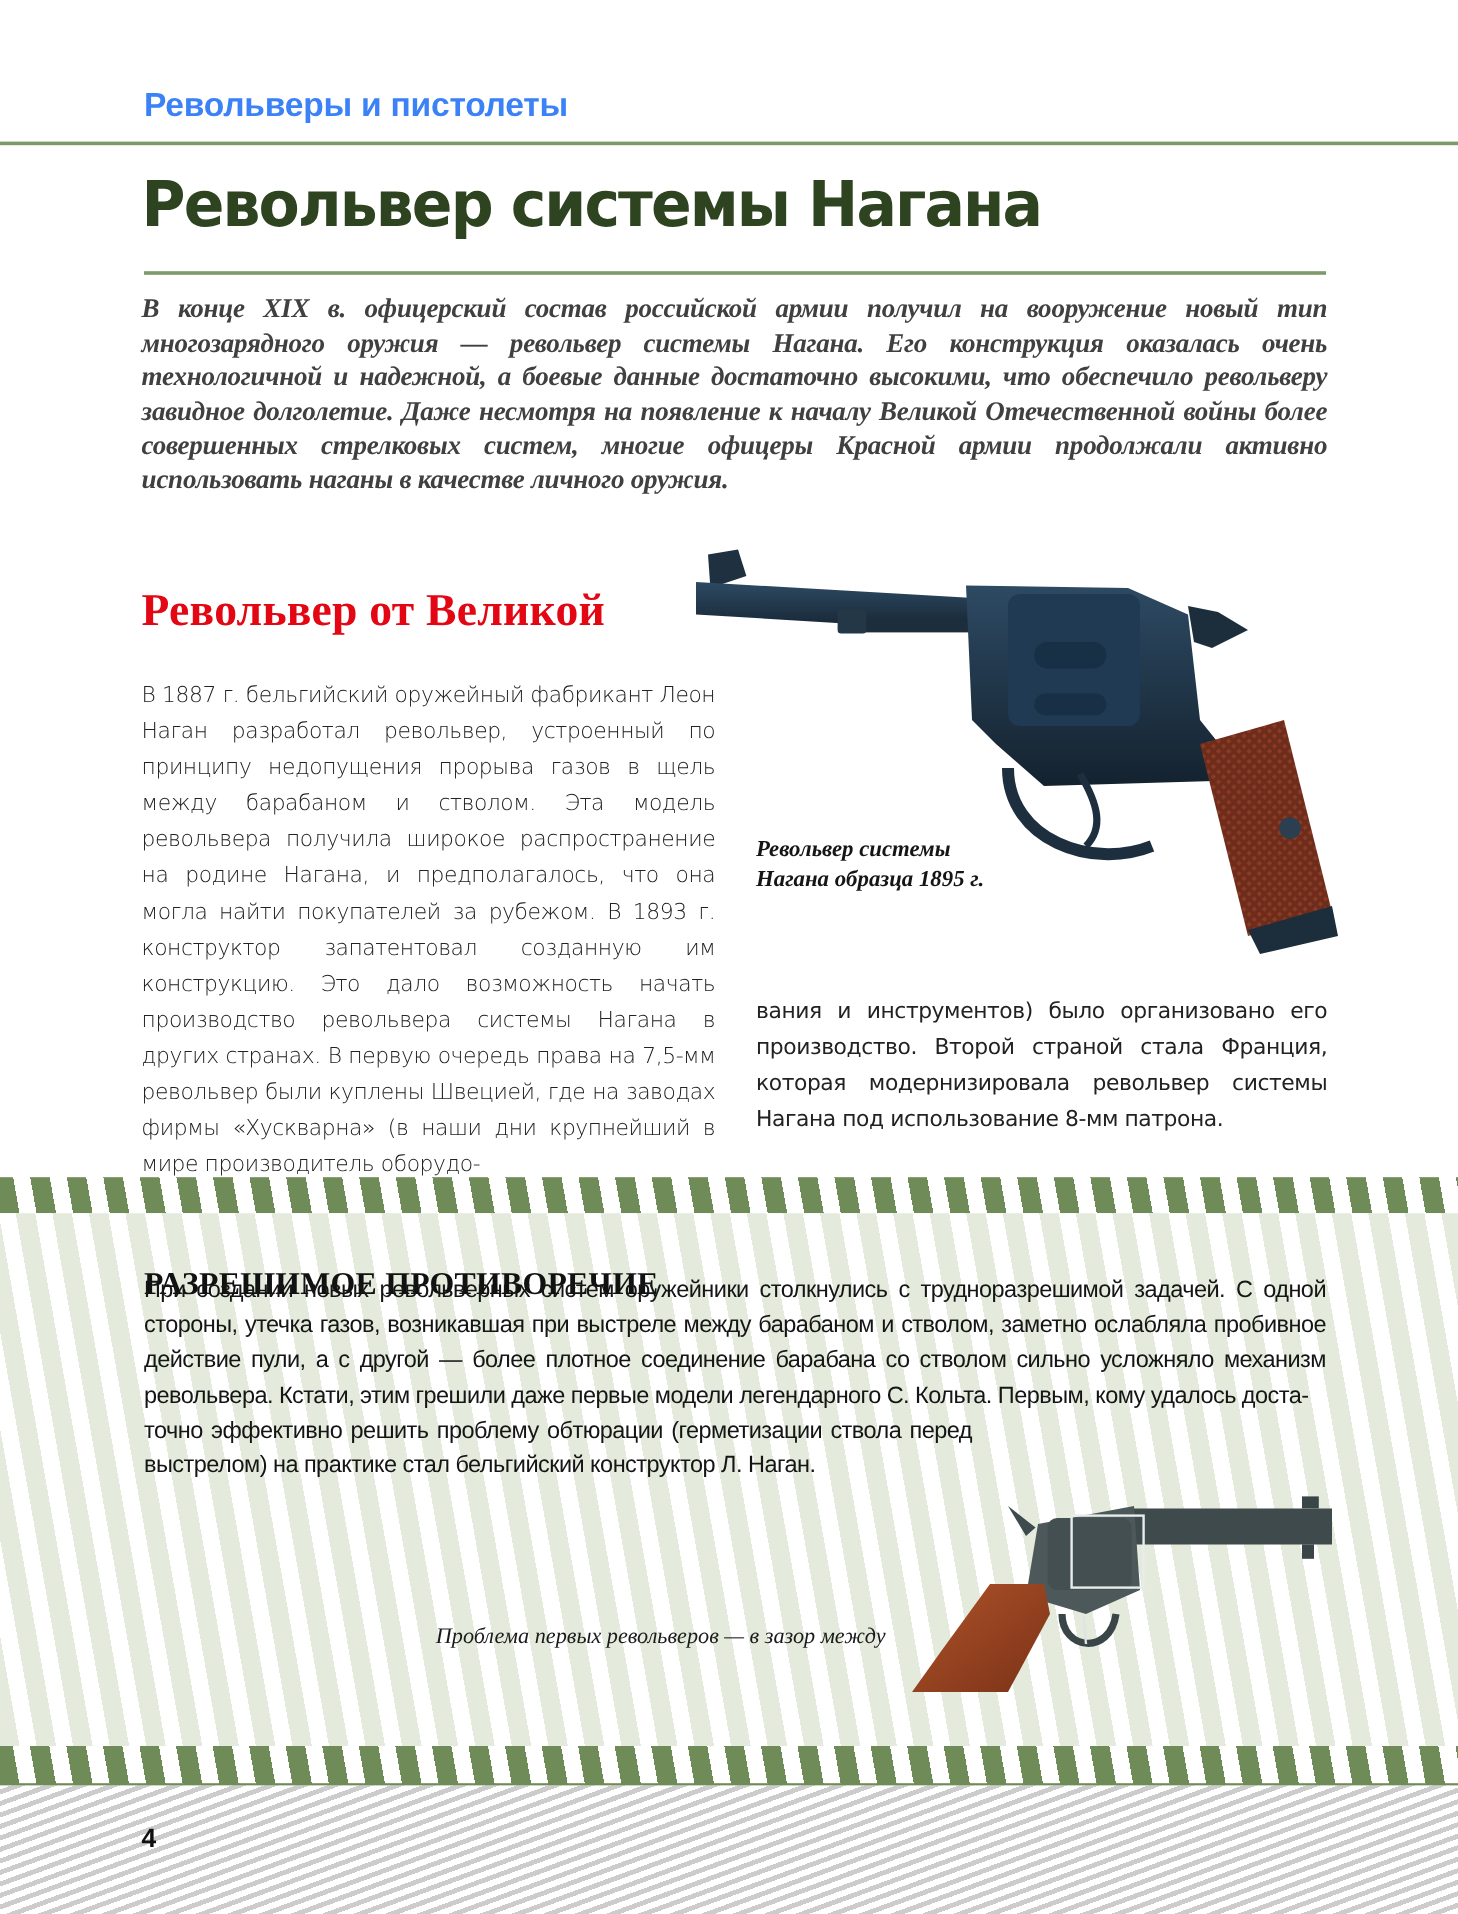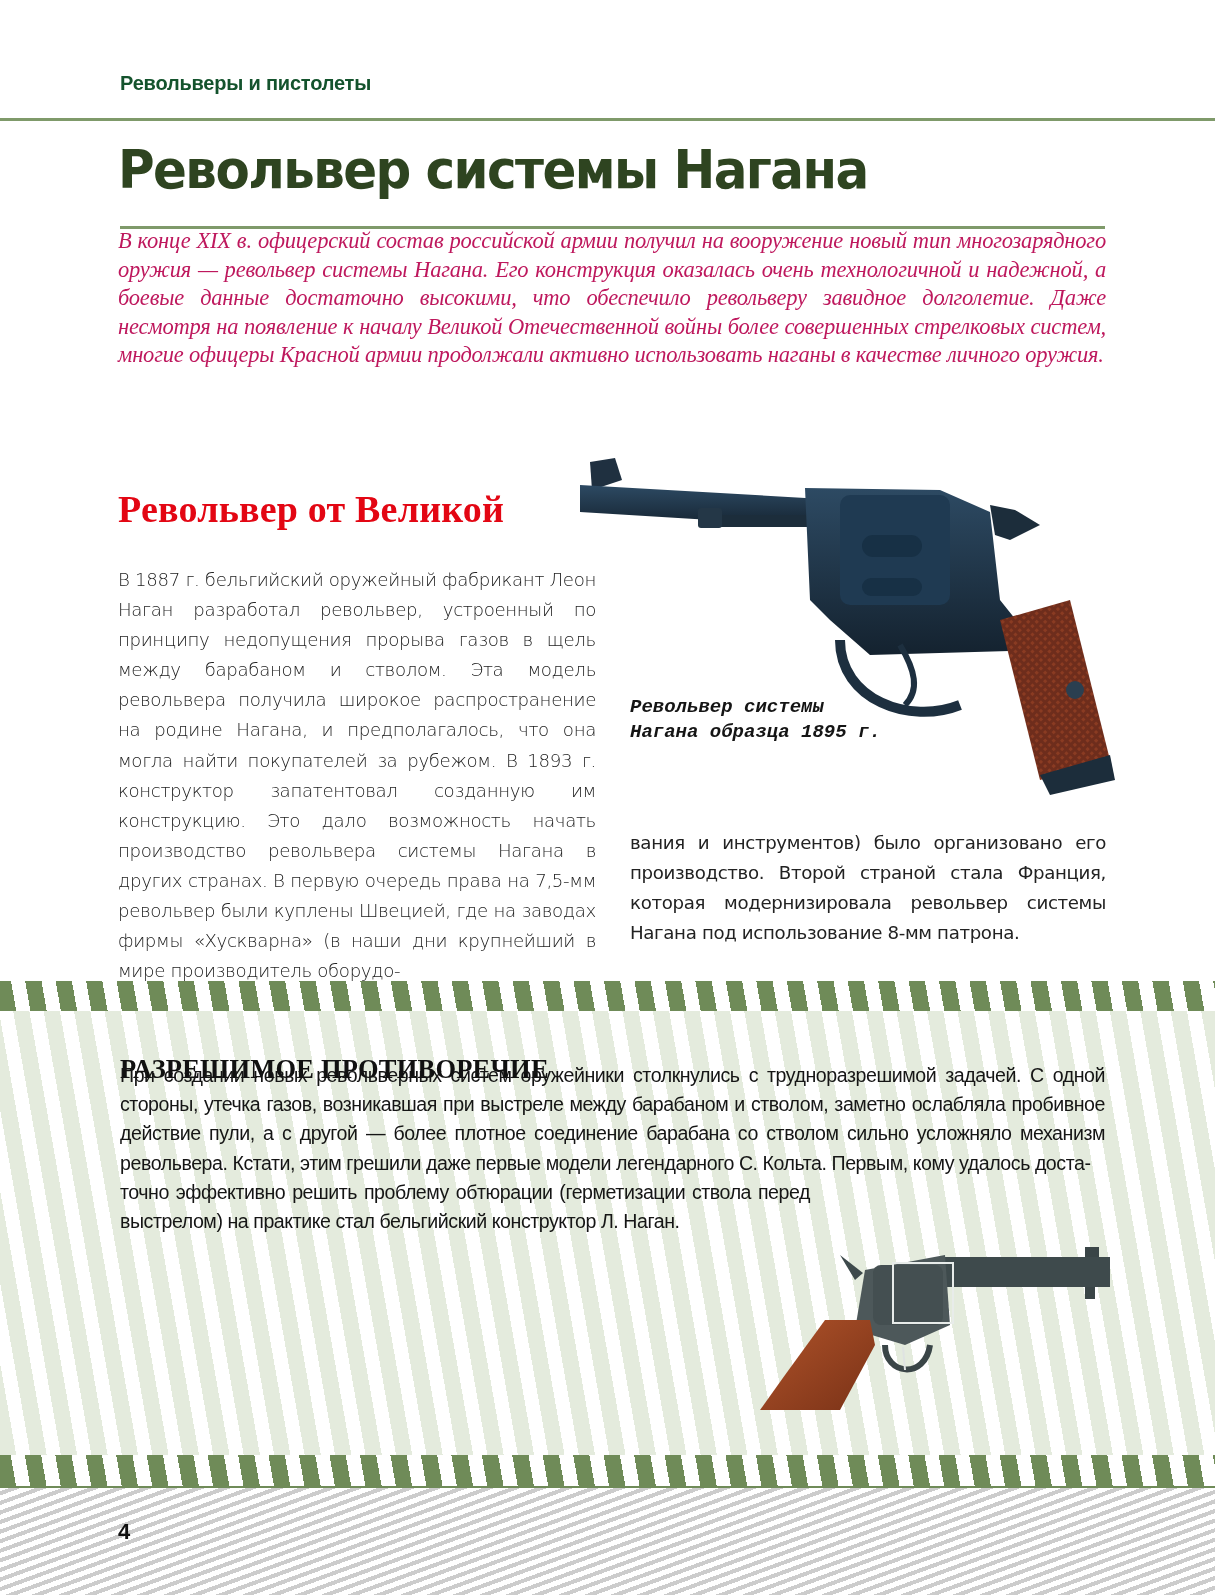--- a/index.html
+++ b/index.html
@@ -1,30 +1,30 @@
 <!DOCTYPE html>
 <html><head>
 <meta charset="utf-8">
 <style>
   * { box-sizing: border-box; margin: 0; padding: 0; }
   html, body { width: 1215px; height: 1595px; background: #ffffff; overflow: hidden; }
   body { position: relative; font-family: "DejaVu Sans", sans-serif; color: #1a1a1a; }
 
-  .running-head { position: absolute; left: 120px; top: 72px; font-family: "Liberation Sans", sans-serif; font-weight: bold; font-size: 20px; color: #14532d; letter-spacing: -0.2px; }
+  .running-head { position: absolute; left: 120px; top: 72px; font-family: "Liberation Sans", sans-serif; font-weight: bold; font-size: 28px; color: #3b82f6; letter-spacing: -0.2px; }
   .rule-top { position: absolute; left: 0; top: 118px; width: 1215px; height: 3px; background: #7f9a6a; }
   .page-title { position: absolute; left: 118px; top: 140px; font-family: "DejaVu Sans", sans-serif; font-weight: bold; font-size: 50px; color: #2e4420; letter-spacing: -1.6px; transform: scaleY(1.05); transform-origin: left top; }
   .rule-title { position: absolute; left: 120px; top: 226px; width: 985px; height: 3px; background: #7f9a6a; }
 
-  .lead { position: absolute; left: 118px; top: 227px; width: 988px; font-family: "Liberation Serif", serif; font-style: italic; font-weight: normal; font-size: 22.5px; line-height: 28.5px; text-align: justify; color: #be185d; letter-spacing: -0.2px; }
+  .lead { position: absolute; left: 118px; top: 243px; width: 988px; font-family: "Liberation Serif", serif; font-style: italic; font-weight: bold; font-size: 22.5px; line-height: 28.5px; text-align: justify; color: #404040; letter-spacing: -0.2px; }
 
   .section-title { position: absolute; left: 118px; top: 487px; font-family: "Liberation Serif", serif; font-weight: bold; font-size: 38px; color: #e30613; letter-spacing: 0.2px; }
   .body-col { position: absolute; left: 118px; top: 536px; width: 478px; font-family: "DejaVu Sans", sans-serif; font-size: 18.2px; line-height: 30.1px; color: #222; text-align: justify; letter-spacing: -0.35px; font-weight: 300; margin-top: 29px; }
   .body-col2 { position: absolute; left: 630px; top: 828px; width: 476px; font-family: "DejaVu Sans", sans-serif; font-size: 18.2px; line-height: 30.1px; color: #222; text-align: justify; letter-spacing: -0.35px; }
 
-  .caption1 { position: absolute; left: 630px; top: 695px; font-family: Liberation Mono, monospace; font-style: italic; font-weight: bold; font-size: 19px; line-height: 25px; color: #151515; }
+  .caption1 { position: absolute; left: 630px; top: 695px; font-family: Liberation Serif, serif; font-style: italic; font-weight: bold; font-size: 19px; line-height: 25px; color: #151515; }
 
   .gun1 { position: absolute; left: 570px; top: 450px; width: 560px; height: 360px; }
   .gun2 { position: absolute; left: 745px; top: 1225px; width: 375px; height: 185px; }
 
   
   .stripe-band-top { position: absolute; left: 0; top: 981px; width: 1215px; height: 30px;
     background: repeating-linear-gradient(80deg, #6f8b58 0px, #6f8b58 16px, #ffffff 16px, #ffffff 30px); }
   .panel { position: absolute; left: 0; top: 1011px; width: 1215px; height: 444px;
     background: repeating-linear-gradient(80deg, #e4ebdd 0px, #e4ebdd 16px, #ffffff 16px, #ffffff 30px); }
   .stripe-band-bottom { position: absolute; left: 0; top: 1455px; width: 1215px; height: 32px;
@@ -125,15 +125,16 @@
 
   <path d="M95 30 L118 48 L110 55 Z" fill="#3e4a4c"></path>
 
   <path d="M140 120 C 140 150, 180 155, 185 120" stroke="#3a4547" stroke-width="6" fill="none"></path>
   <line x1="158" y1="122" x2="160" y2="145" stroke="#dfe3e2" stroke-width="2"></line>
 
   <path d="M80 95 L125 95 L130 120 L95 185 L15 185 L40 150 Z" fill="url(#wood)"></path>
 </svg>
 
 <div class="caption2">
+  <div>Проблема первых револьверов — в зазор между</div>
 </div>
 
 <div class="page-number">4</div>
 
 </body></html>

